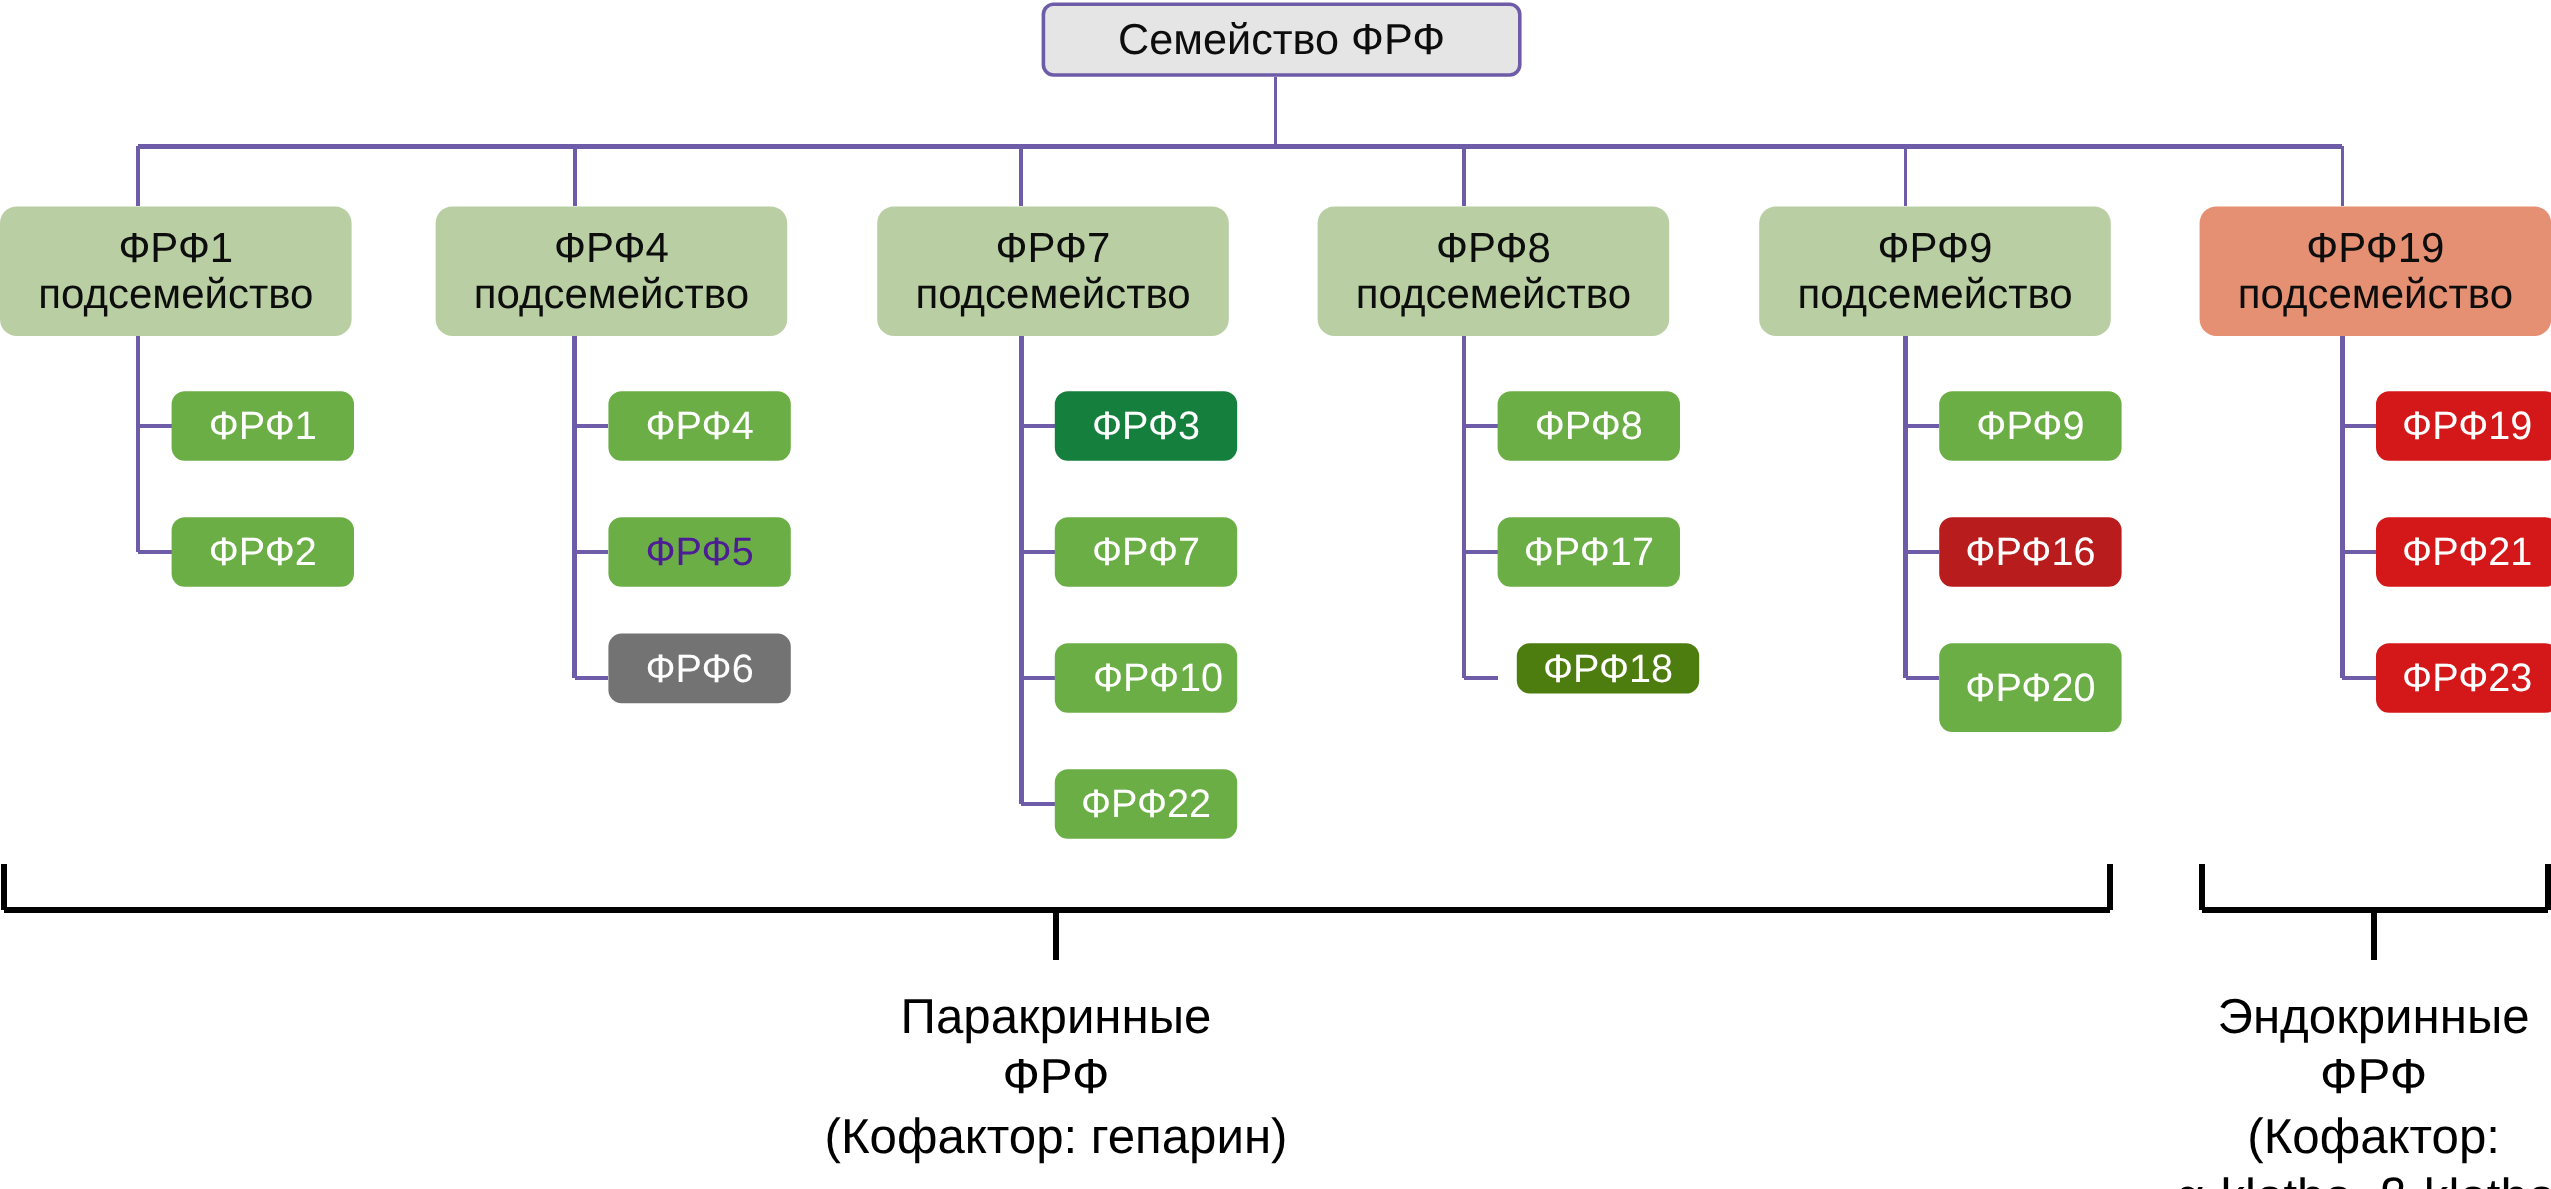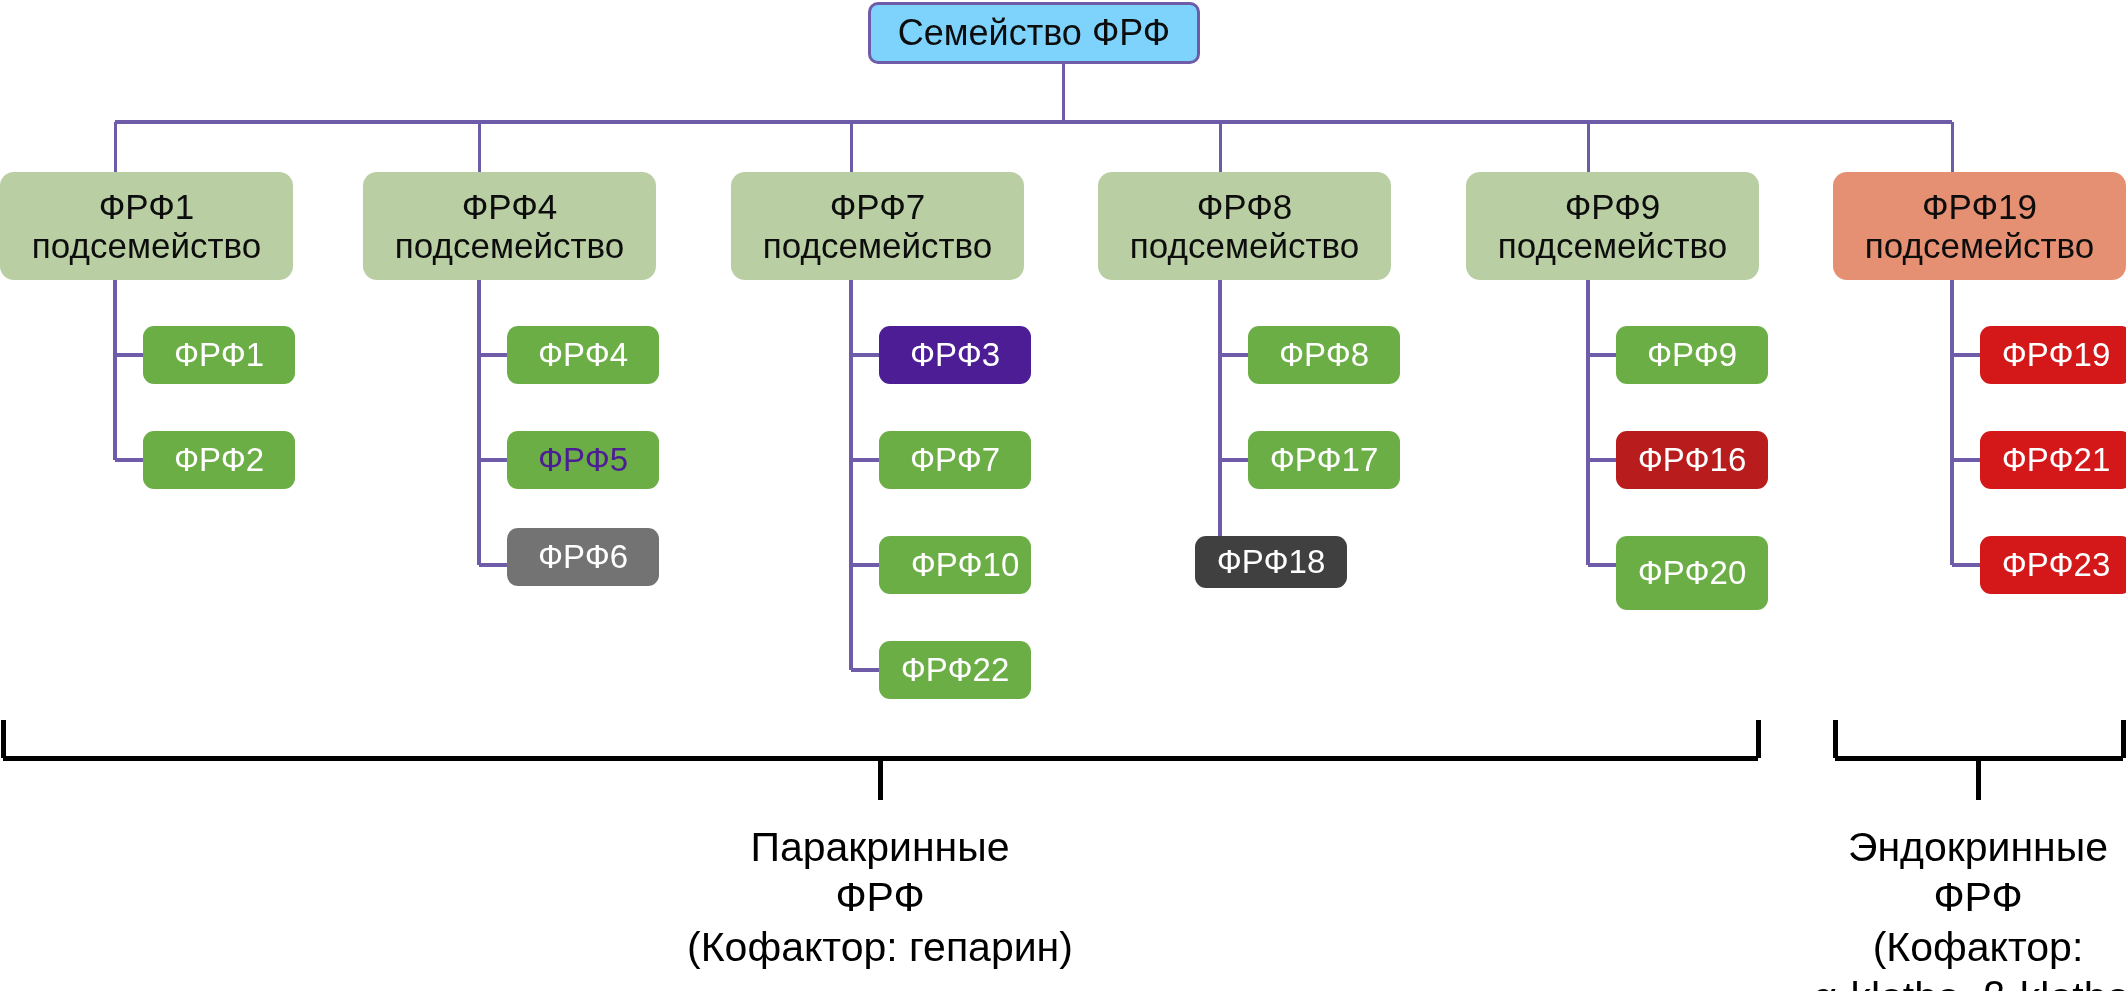--- a/index.html
+++ b/index.html
@@ -109,41 +109,41 @@
         <line x1="3" y1="758" x2="1758" y2="758" stroke="#000000" stroke-width="5" shape-rendering="crispEdges"></line>
         <line x1="880" y1="758" x2="880" y2="800" stroke="#000000" stroke-width="5" shape-rendering="crispEdges"></line>
         <line x1="1835" y1="720" x2="1835" y2="758" stroke="#000000" stroke-width="5" shape-rendering="crispEdges"></line>
         <line x1="2123" y1="720" x2="2123" y2="758" stroke="#000000" stroke-width="5" shape-rendering="crispEdges"></line>
         <line x1="1835" y1="758" x2="2123" y2="758" stroke="#000000" stroke-width="5" shape-rendering="crispEdges"></line>
         <line x1="1978" y1="758" x2="1978" y2="800" stroke="#000000" stroke-width="5" shape-rendering="crispEdges"></line>
       </g>
   </svg>
 
   <div id="nodes-layer">
-      <div class="node root-node" style="left: 868px; top: 2px; width: 332px; height: 62px; background: #7dd3fc; border-color: rgb(111, 92, 168);">Семейство ФРФ</div>
+      <div class="node root-node" style="left: 868px; top: 2px; width: 400px; height: 62px; background: #e5e5e5; border-color: rgb(111, 92, 168);">Семейство ФРФ</div>
       <div class="node sub-node paracrine" style="left: 0px; top: 172px; width: 293px; height: 108px; background: rgb(185, 207, 163);">ФРФ1
 подсемейство</div>
       <div class="node leaf-node paracrine" style="left: 143px; top: 326px; width: 152px; height: 58px; background: rgb(108, 174, 70); color: rgb(255, 255, 255);">ФРФ1</div>
       <div class="node leaf-node paracrine" style="left: 143px; top: 431px; width: 152px; height: 58px; background: rgb(108, 174, 70); color: rgb(255, 255, 255);">ФРФ2</div>
       <div class="node sub-node paracrine" style="left: 363px; top: 172px; width: 293px; height: 108px; background: rgb(185, 207, 163);">ФРФ4
 подсемейство</div>
       <div class="node leaf-node paracrine" style="left: 507px; top: 326px; width: 152px; height: 58px; background: rgb(108, 174, 70); color: rgb(255, 255, 255);">ФРФ4</div>
       <div class="node leaf-node paracrine" style="left: 507px; top: 431px; width: 152px; height: 58px; background: rgb(108, 174, 70); color: #4c1d95; text-align: center;">ФРФ5</div>
       <div class="node leaf-node paracrine" style="left: 507px; top: 528px; width: 152px; height: 58px; background: #737373; color: rgb(255, 255, 255);">ФРФ6</div>
       <div class="node sub-node paracrine" style="left: 731px; top: 172px; width: 293px; height: 108px; background: rgb(185, 207, 163);">ФРФ7
 подсемейство</div>
-      <div class="node leaf-node paracrine" style="left: 879px; top: 326px; width: 152px; height: 58px; background: #4c1d95; color: rgb(255, 255, 255);">ФРФ3</div>
+      <div class="node leaf-node paracrine" style="left: 879px; top: 326px; width: 152px; height: 58px; background: #15803d; color: rgb(255, 255, 255);">ФРФ3</div>
       <div class="node leaf-node paracrine" style="left: 879px; top: 431px; width: 152px; height: 58px; background: rgb(108, 174, 70); color: rgb(255, 255, 255);">ФРФ7</div>
       <div class="node leaf-node paracrine" style="left: 879px; top: 536px; width: 152px; height: 58px; background: rgb(108, 174, 70); color: rgb(255, 255, 255); padding-left: 20px;">ФРФ10</div>
       <div class="node leaf-node paracrine" style="left: 879px; top: 641px; width: 152px; height: 58px; background: rgb(108, 174, 70); color: rgb(255, 255, 255);">ФРФ22</div>
       <div class="node sub-node paracrine" style="left: 1098px; top: 172px; width: 293px; height: 108px; background: rgb(185, 207, 163);">ФРФ8
 подсемейство</div>
       <div class="node leaf-node paracrine" style="left: 1248px; top: 326px; width: 152px; height: 58px; background: rgb(108, 174, 70); color: rgb(255, 255, 255);">ФРФ8</div>
       <div class="node leaf-node paracrine" style="left: 1248px; top: 431px; width: 152px; height: 58px; background: rgb(108, 174, 70); color: rgb(255, 255, 255); text-align: right;">ФРФ17</div>
-      <div class="node leaf-node paracrine" style="left: 1195px; top: 536px; width: 152px; height: 52px; background: #404040; color: rgb(255, 255, 255);">ФРФ18</div>
+      <div class="node leaf-node paracrine" style="left: 1264px; top: 536px; width: 152px; height: 42px; background: #4d7c0f; color: rgb(255, 255, 255);">ФРФ18</div>
       <div class="node sub-node paracrine" style="left: 1466px; top: 172px; width: 293px; height: 108px; background: rgb(185, 207, 163);">ФРФ9
 подсемейство</div>
       <div class="node leaf-node paracrine" style="left: 1616px; top: 326px; width: 152px; height: 58px; background: rgb(108, 174, 70); color: rgb(255, 255, 255);">ФРФ9</div>
       <div class="node leaf-node paracrine" style="left: 1616px; top: 431px; width: 152px; height: 58px; background: #b91c1c; color: rgb(255, 255, 255);">ФРФ16</div>
       <div class="node leaf-node paracrine" style="left: 1616px; top: 536px; width: 152px; height: 74px; background: rgb(108, 174, 70); color: rgb(255, 255, 255);">ФРФ20</div>
       <div class="node sub-node endocrine" style="left: 1833px; top: 172px; width: 293px; height: 108px; background: rgb(229, 144, 114);">ФРФ19
 подсемейство</div>
       <div class="node leaf-node endocrine" style="left: 1980px; top: 326px; width: 152px; height: 58px; background: rgb(212, 23, 24); color: rgb(255, 255, 255);">ФРФ19</div>
       <div class="node leaf-node endocrine" style="left: 1980px; top: 431px; width: 152px; height: 58px; background: rgb(212, 23, 24); color: rgb(255, 255, 255);">ФРФ21</div>
       <div class="node leaf-node endocrine" style="left: 1980px; top: 536px; width: 152px; height: 58px; background: rgb(212, 23, 24); color: rgb(255, 255, 255);">ФРФ23</div>

